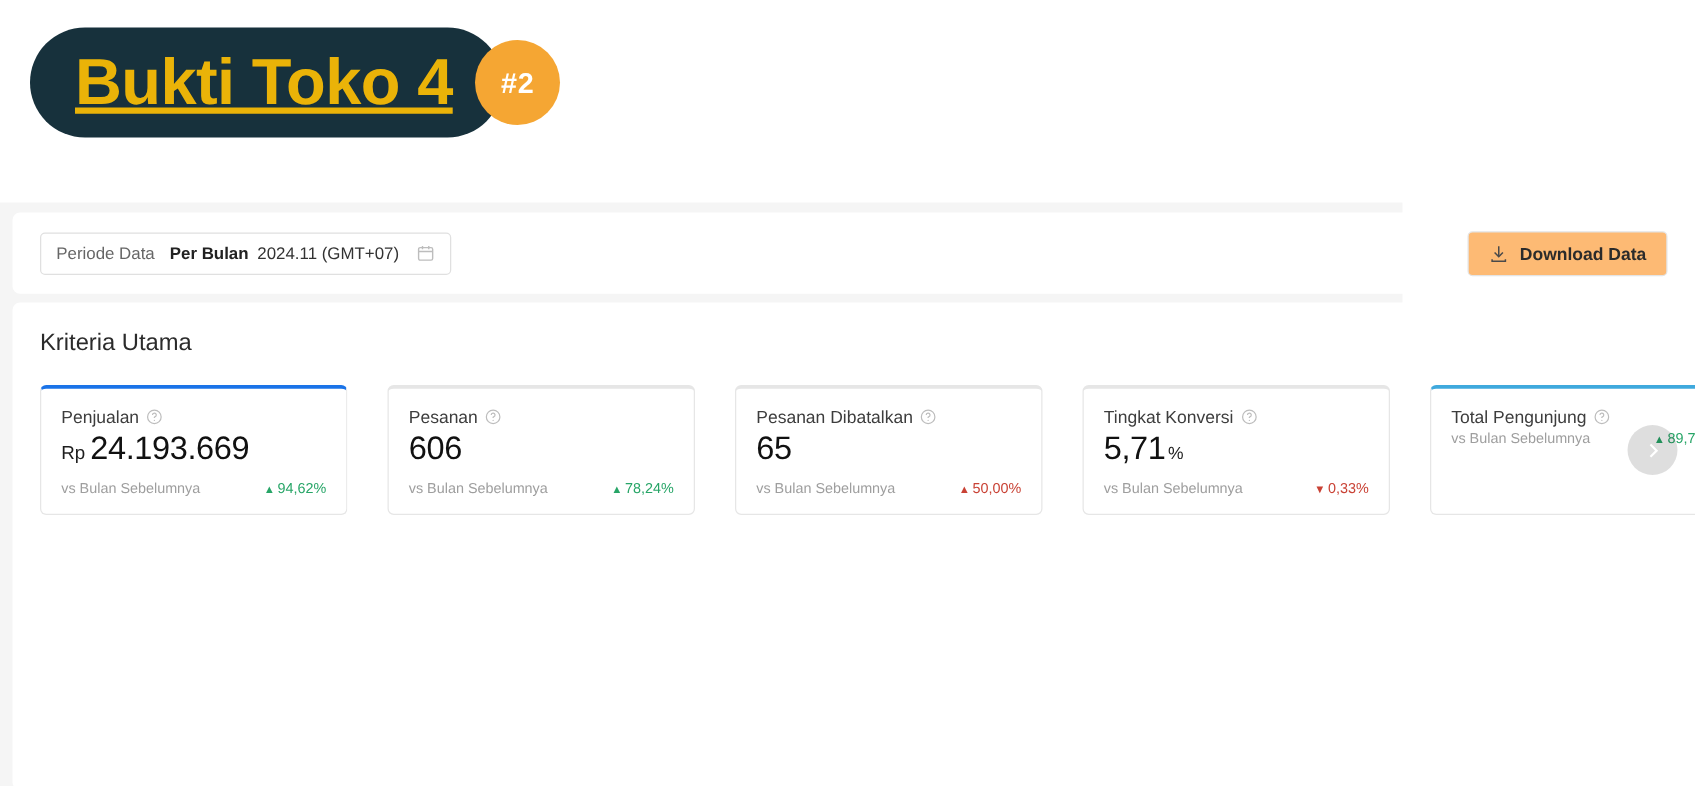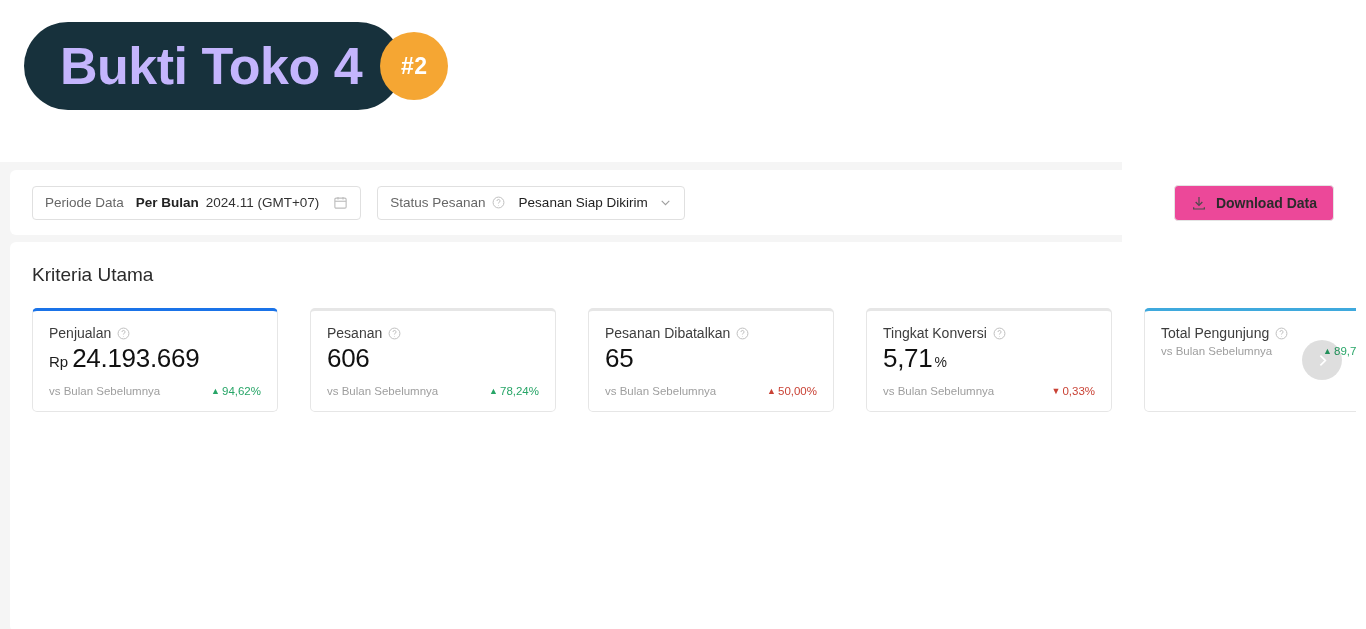--- a/index.html
+++ b/index.html
@@ -29,26 +29,27 @@
     background: #17313c;
     border-radius: 46px;
     height: 88px;
     padding: 0 40px 0 36px;
     display: flex;
     align-items: center;
     position: relative;
     z-index: 1;
   }
   .banner-title {
-    color: #c4b5fd;
+    color: #eab308;
     font-size: 52px;
     font-weight: 800;
     letter-spacing: -0.5px;
     line-height: 1;
     white-space: nowrap;
+    text-decoration: underline;
   }
   .banner-badge {
     width: 68px; height: 68px;
     border-radius: 50%;
     background: #f5a633;
     margin-left: -22px;
     display: flex;
     align-items: center;
     justify-content: center;
     position: relative;
@@ -133,21 +134,21 @@
     width: 13px; height: 13px;
     display: inline-flex;
     color: #9e9e9e;
   }
   .dl-btn {
     position: absolute;
     right: 22px;
     height: 36px;
     border: 1px solid #e4e4e4;
     border-radius: 4px;
-    background: #ec4899;
+    background: #fdba74;
     display: flex;
     align-items: center;
     gap: 9px;
     padding: 0 16px;
     cursor: pointer;
   }
   .dl-btn .dl-text {
     font-size: 14px;
     color: #2b2b2b;
     font-weight: 600;
@@ -287,36 +288,20 @@
       <span class="icon-cal">
         <svg viewBox="0 0 24 24" fill="none" stroke="currentColor" stroke-width="1.8">
           <rect x="3" y="5" width="18" height="16" rx="2"></rect>
           <line x1="3" y1="10" x2="21" y2="10"></line>
           <line x1="8" y1="3" x2="8" y2="7"></line>
           <line x1="16" y1="3" x2="16" y2="7"></line>
         </svg>
       </span>
     </div>
 
-    <div class="filter-box">
-      <span class="f-label">Status Pesanan</span>
-      <span class="icon-help">
-        <svg viewBox="0 0 24 24" fill="none" stroke="currentColor" stroke-width="1.8">
-          <circle cx="12" cy="12" r="10"></circle>
-          <path d="M9.2 9.2a2.8 2.8 0 1 1 3.6 2.7c-.6.25-.9.8-.9 1.5v.4"></path>
-          <circle cx="12" cy="17.3" r="0.9" fill="currentColor" stroke="none"></circle>
-        </svg>
-      </span>
-      <span class="f-sel">Pesanan Siap Dikirim</span>
-      <span class="icon-chevron">
-        <svg viewBox="0 0 24 24" fill="none" stroke="currentColor" stroke-width="2">
-          <polyline points="5 9 12 16 19 9"></polyline>
-        </svg>
-      </span>
-    </div>
 
     <div class="dl-btn">
       <span class="icon-dl">
         <svg viewBox="0 0 24 24" fill="none" stroke="currentColor" stroke-width="1.8">
           <line x1="12" y1="3" x2="12" y2="15"></line>
           <polyline points="7 10.5 12 15.5 17 10.5"></polyline>
           <polyline points="4 18.5 4 21 20 21 20 18.5"></polyline>
         </svg>
       </span>
       <span class="dl-text">Download Data</span>

